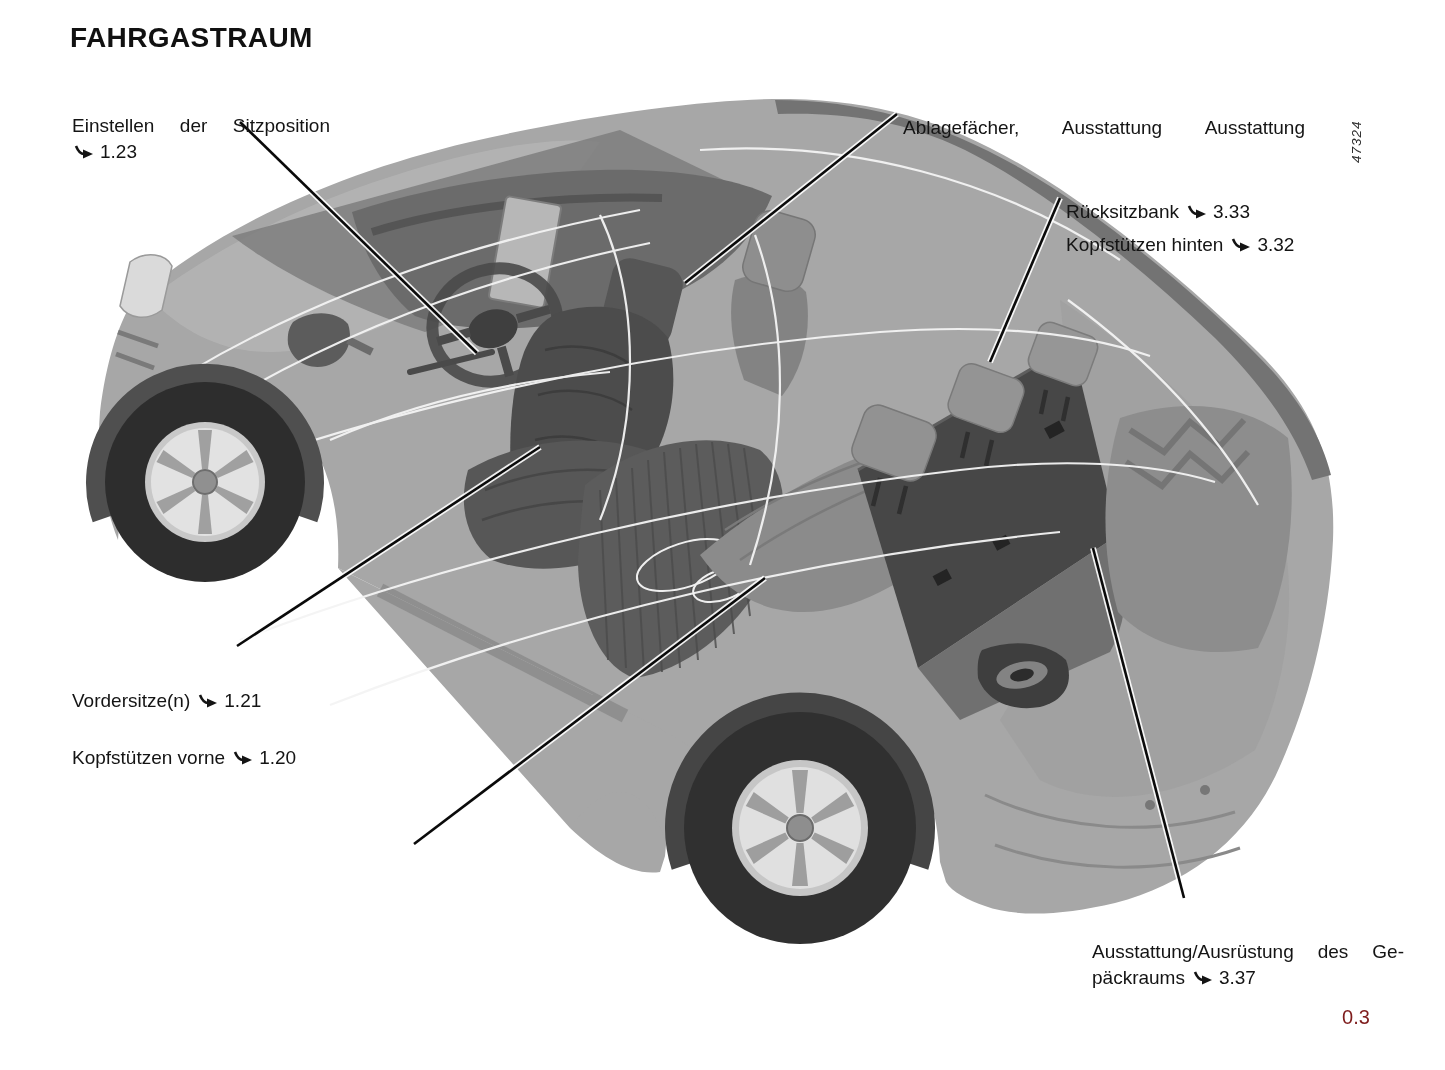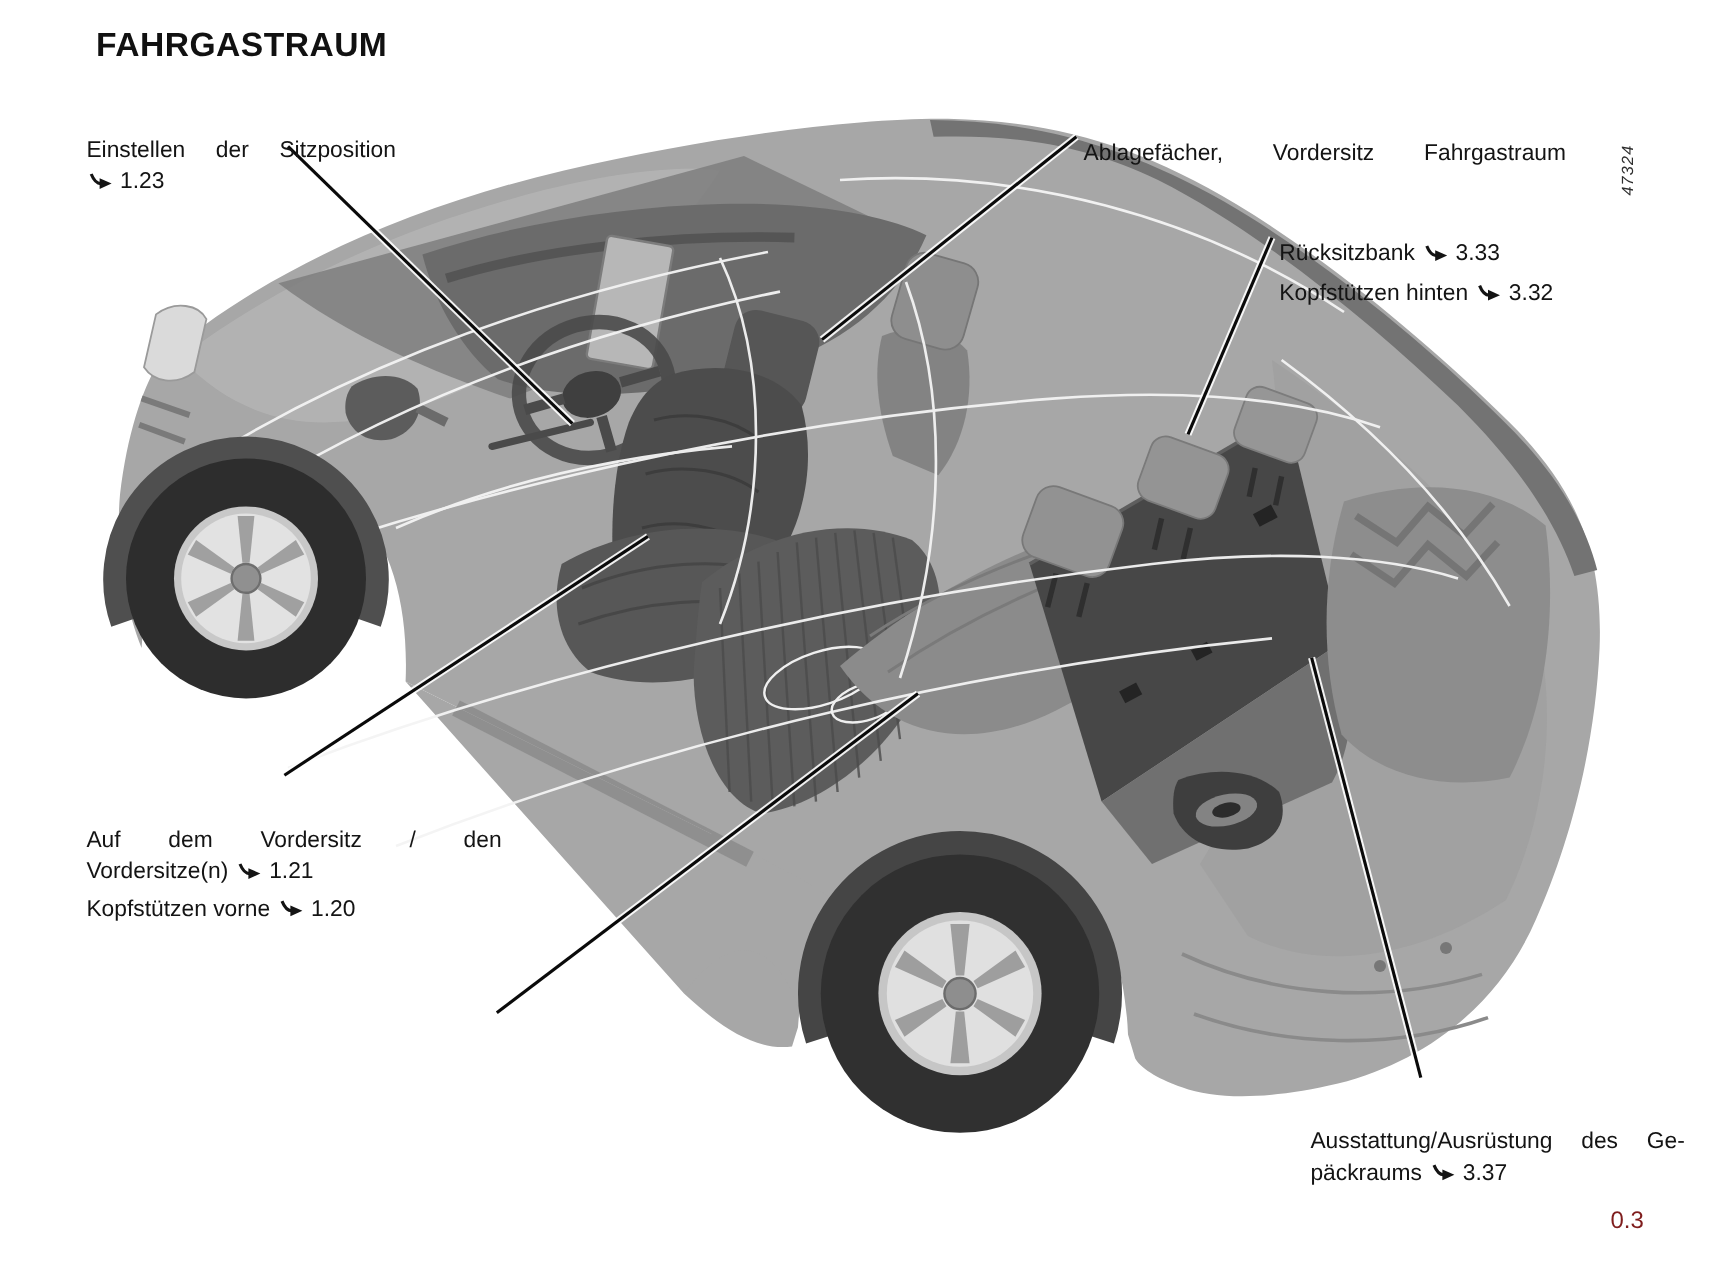--- a/index.html
+++ b/index.html
@@ -5,21 +5,21 @@
   html,body{margin:0;padding:0;background:#ffffff;}
   .page{
     position:relative;
     width:1445px;height:1070px;
     background:#ffffff;
     font-family:"Liberation Sans", sans-serif;
     color:#141414;
     overflow:hidden;
   }
   .title{
-    position:absolute;left:80px;top:22px;margin:0;
+    position:absolute;left:70px;top:22px;margin:0;
     font-size:28px;font-weight:700;letter-spacing:.4px;color:#111;
   }
   .illustration{position:absolute;left:0;top:0;}
   .label{
     position:absolute;
     font-size:19px;line-height:26px;color:#141414;
     white-space:nowrap;
     margin-top:37px;
   }
   .label .jline{
@@ -240,39 +240,38 @@
     <div class="jline">Einstellen der Sitzposition</div>
     <div class="refline">
       <span class="arrow"><svg viewBox="0 0 21 14">
             <path d="M3,1 C5,6 7,9 11,9" stroke="#141414" stroke-width="2.6" fill="none"></path>
             <polygon points="10,4.5 20,9 10,13.5" fill="#141414"></polygon>
           </svg></span><span>1.23</span>
     </div>
   </div>
 
   <div class="label" style="left:903px;top:78px;width:402px">
-    <div class="jline">Ablagefächer, Vordersitz Fahrgastraum</div>
+    <div class="jline">Ablagefächer, Ausstattung Ausstattung</div>
   </div>
 
   <div class="label inlinelbl" style="left:1066px;top:162px">
     <span>Rücksitzbank</span><span class="arrow"><svg viewBox="0 0 21 14">
           <path d="M3,1 C5,6 7,9 11,9" stroke="#141414" stroke-width="2.6" fill="none"></path>
           <polygon points="10,4.5 20,9 10,13.5" fill="#141414"></polygon>
         </svg></span><span>3.33</span>
   </div>
 
   <div class="label inlinelbl" style="left:1066px;top:195px">
     <span>Kopfstützen hinten</span><span class="arrow"><svg viewBox="0 0 21 14">
           <path d="M3,1 C5,6 7,9 11,9" stroke="#141414" stroke-width="2.6" fill="none"></path>
           <polygon points="10,4.5 20,9 10,13.5" fill="#141414"></polygon>
         </svg></span><span>3.32</span>
   </div>
 
   <div class="label" style="left:72px;top:651px;width:346px">
-    <div class="jline">Auf dem Vordersitz / den</div>
     <div class="refline">
       <span>Vordersitze(n)</span><span class="arrow" style="margin-left:7px"><svg viewBox="0 0 21 14">
             <path d="M3,1 C5,6 7,9 11,9" stroke="#141414" stroke-width="2.6" fill="none"></path>
             <polygon points="10,4.5 20,9 10,13.5" fill="#141414"></polygon>
           </svg></span><span>1.21</span>
     </div>
   </div>
 
   <div class="label inlinelbl" style="left:72px;top:708px">
     <span>Kopfstützen vorne</span><span class="arrow"><svg viewBox="0 0 21 14">

